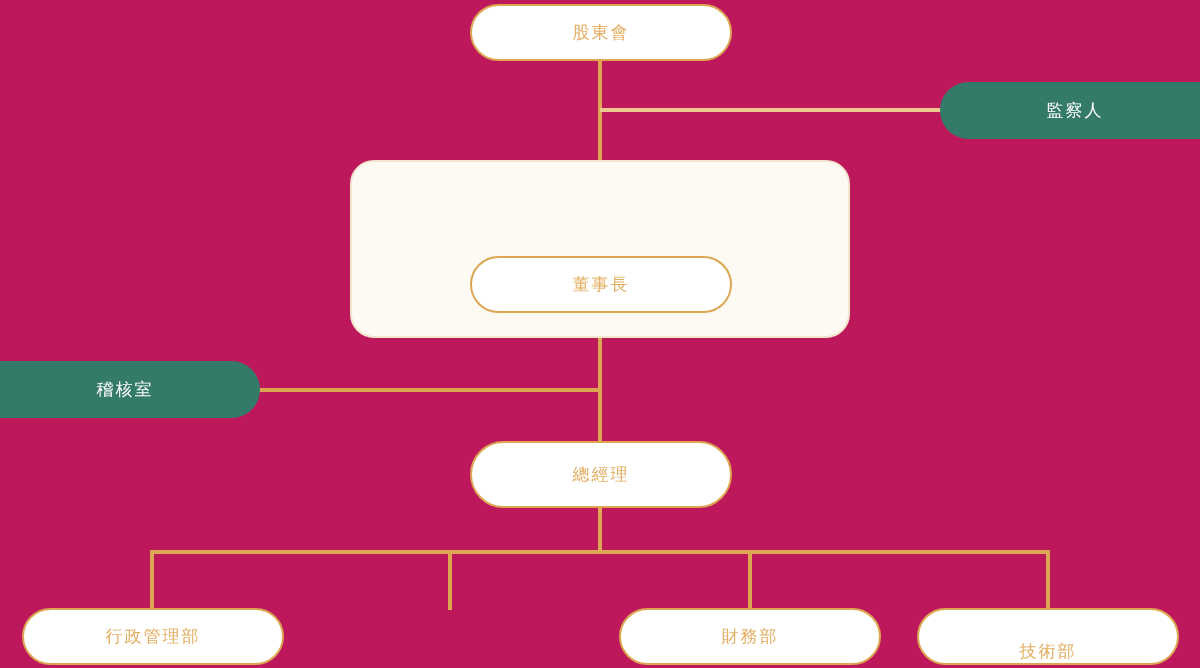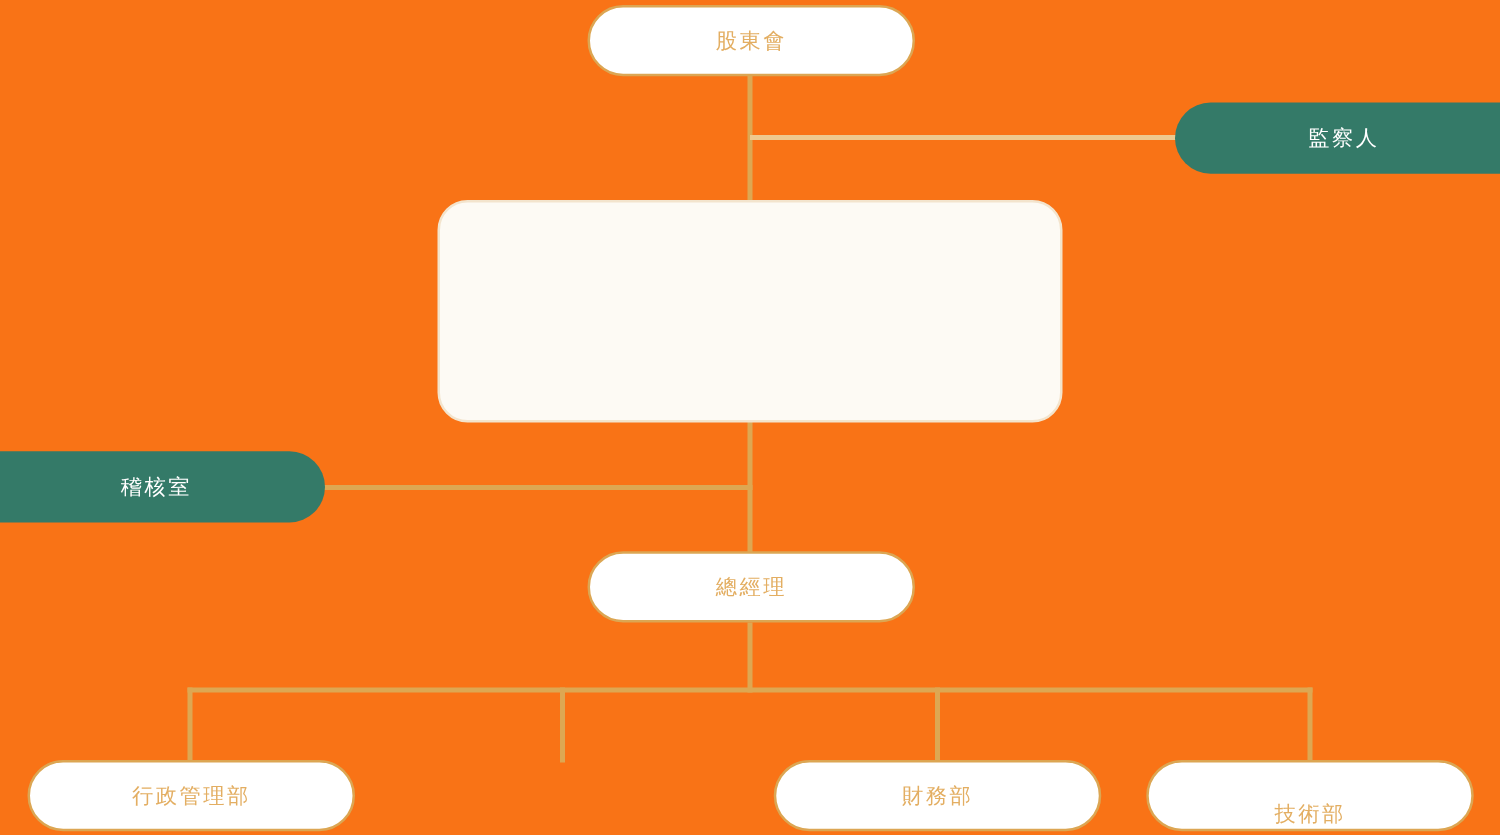--- a/index.html
+++ b/index.html
@@ -9,21 +9,21 @@
     background: #ffffff;
   }
   body {
     font-family: "Liberation Sans", "DejaVu Sans", sans-serif;
   }
   #org-chart {
     position: relative;
     width: 1200px;
     height: 668px;
     overflow: hidden;
-    background: #f97316;
+    background: #be185d;
   }
   
   .conn {
     position: absolute;
     background: #dda752;
   }
   .conn.light {
     background: #eec98f;
   }
   
@@ -95,26 +95,29 @@
 
   <div class="node node-outline" style="left:470px; top:4px; width:262px; height:57px;">
     <span>股東會</span>
   </div>
 
   <div class="node node-solid clip-right" style="left:940px; top:82px; width:270px; height:57px;">
     <span>監察人</span>
   </div>
 
 
+  <div class="node node-outline" style="left:470px; top:256px; width:262px; height:57px;">
+    <span>董事長</span>
+  </div>
 
   <div class="node node-solid clip-left" style="left:-10px; top:361px; width:270px; height:57px;">
     <span>稽核室</span>
   </div>
 
-  <div class="node node-outline" style="left:470px; top:441px; width:262px; height:57px;">
+  <div class="node node-outline" style="left:470px; top:441px; width:262px; height:67px;">
     <span>總經理</span>
   </div>
 
   <div class="node node-outline" style="left:22px; top:608px; width:262px; height:57px;">
     <span>行政管理部</span>
   </div>
 
 
   <div class="node node-outline" style="left:619px; top:608px; width:262px; height:57px;">
     <span>財務部</span>

